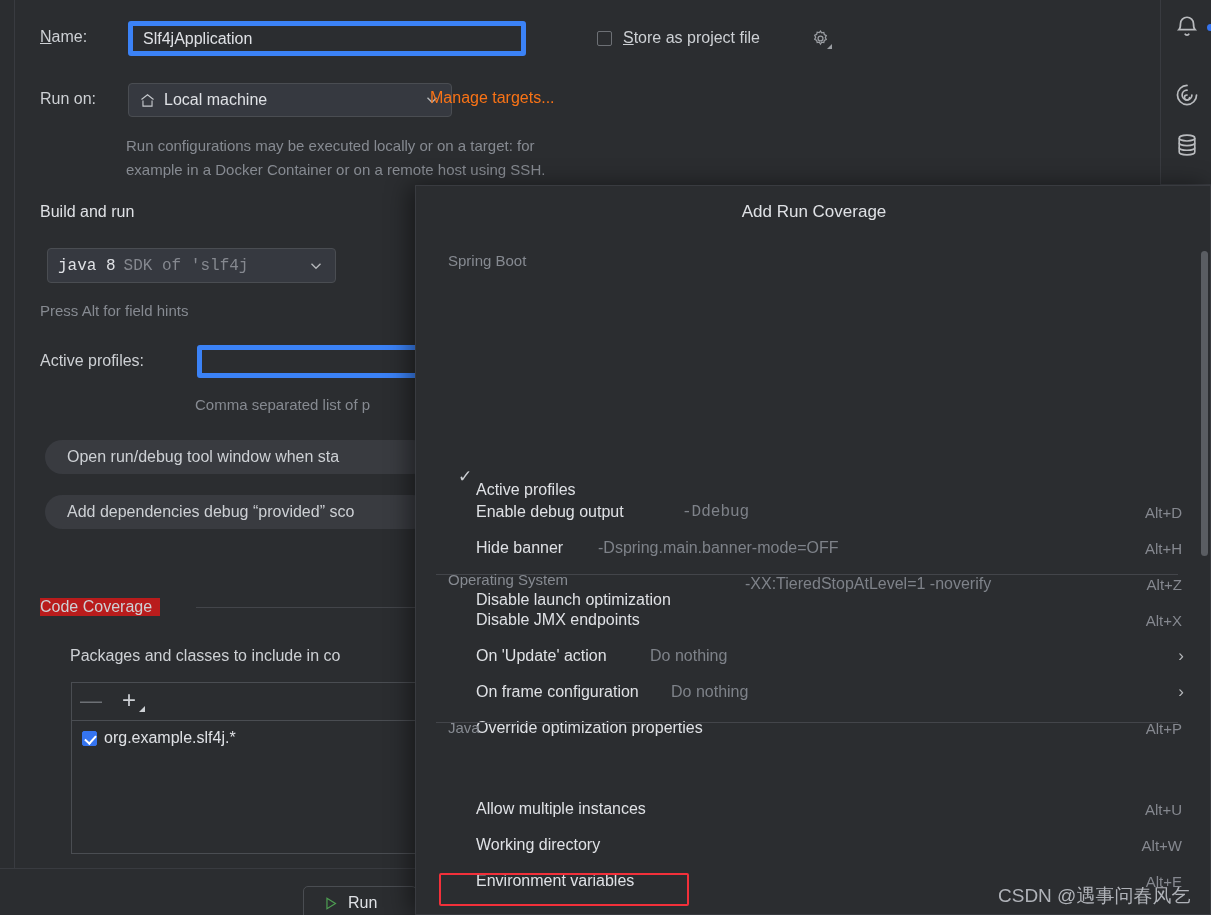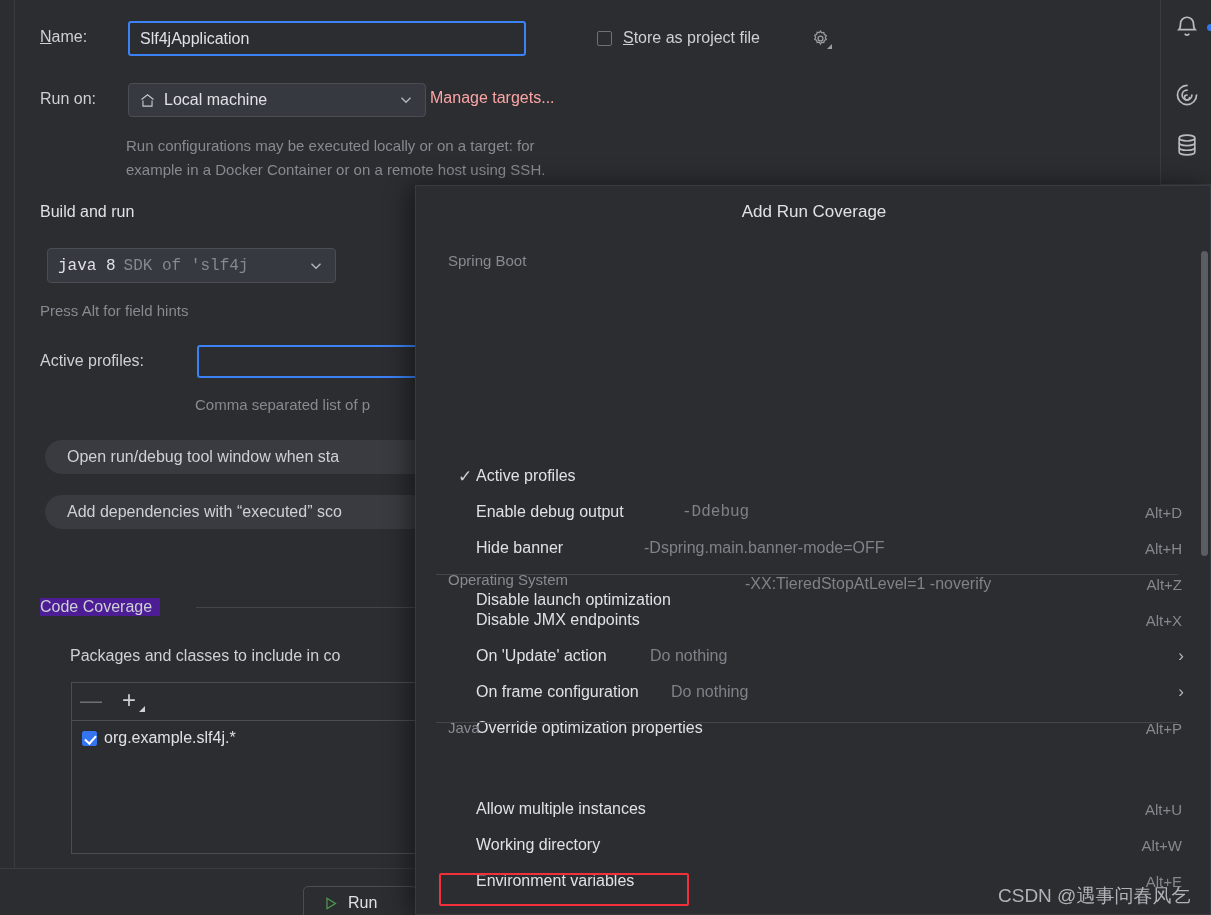--- a/index.html
+++ b/index.html
@@ -76,50 +76,50 @@
   .dlg-split { position: absolute; left: 14px; top: 0; width: 1px; height: 868px; background: #393b40; }
   .dlg-footer-line { position: absolute; left: 0; top: 868px; width: 1160px; height: 1px; background: #393b40; }
   .dlg-footer { position: absolute; left: 0; top: 869px; width: 1160px; height: 46px; background: #2b2d30; }
 
   .lbl { position: absolute; font-size: 16px; color: #cdd0d4; white-space: nowrap; }
   .lbl u { text-decoration: underline; }
   .hint { position: absolute; font-size: 15px; color: #868a91; white-space: nowrap; }
   .sec-title { position: absolute; font-size: 16px; font-weight: normal; color: #dfe1e5; white-space: nowrap; }
 
   .field {
-    position: absolute; background: #2b2d30; border: 2px solid #3b82f6; border-radius: 3px;
+    position: absolute; background: #2b2d30; border: 5px solid #3b82f6; border-radius: 3px;
     font-size: 16px; color: #dfe1e5; padding: 0 10px; display: flex; align-items: center;
   }
   .combo {
     position: absolute; background: #363940; border: 1px solid #4a4d52; border-radius: 4px;
     font-size: 16px; color: #dfe1e5; padding: 0 10px; display: flex; align-items: center; gap: 8px;
   }
   .combo .chev { margin-left: auto; color: #b5b7ba; }
   .mono { font-family: "Liberation Mono", monospace; }
   .muted-mono { font-family: "Liberation Mono", monospace; color: #85888f; }
 
-  .link { position: absolute; font-size: 16px; color: #fca5a5; white-space: nowrap; cursor: default; }
+  .link { position: absolute; font-size: 16px; color: #f97316; white-space: nowrap; cursor: default; }
 
   .chk-box {
     position: absolute; width: 15px; height: 15px; border: 1px solid #6d7075;
     border-radius: 2px; background: transparent;
   }
   .chk-box.on { background: #3574f0; border-color: #3574f0; }
   .chk-box.on::after {
     content: ""; position: absolute; left: 4px; top: 1px; width: 5px; height: 9px;
     border: solid #fff; border-width: 0 2px 2px 0; transform: rotate(42deg);
   }
 
   .pill {
     position: absolute; height: 34px; background: #393b40; border-radius: 17px;
     display: flex; align-items: center; padding: 0 22px;
     font-size: 16px; color: #cdd0d4; white-space: nowrap; overflow: hidden;
   }
 
-  .group-title { position: absolute; font-size: 16px; color: #cdd0d4; background: #4c1d95; padding-right: 8px; }
+  .group-title { position: absolute; font-size: 16px; color: #cdd0d4; background: #b91c1c; padding-right: 8px; }
   .group-rule { position: absolute; height: 1px; background: #43454a; }
 
   .listbox { position: absolute; border: 1px solid #4a4d52; background: #2b2d30; }
   .listbox-toolbar { position: absolute; border-bottom: 1px solid #4a4d52; }
   .tb-minus { position: absolute; font-size: 22px; color: #6d7075; }
   .tb-plus { position: absolute; font-size: 24px; color: #cdd0d4; }
   .tb-plus-corner {
     position: absolute; width: 0; height: 0;
     border-left: 6px solid transparent; border-bottom: 6px solid #cdd0d4;
   }
@@ -249,21 +249,21 @@
     <div class="lbl" style="left:623px; top:29px;"><u>S</u>tore as project file</div>
     <div class="gear" style="left:811px; top:29px;">
       <svg viewBox="0 0 24 24" fill="none" stroke="#9a9da2" stroke-width="1.6">
         <circle cx="12" cy="12" r="3.1"></circle>
         <path d="M12 2.6l1.5 2.3 2.7-.5.6 2.7 2.5 1.2-1.2 2.5 1.2 2.5-2.5 1.2-.6 2.7-2.7-.5L12 19l-1.5-2.3-2.7.5-.6-2.7L4.7 13l1.2-2.5L4.7 8l2.5-1.2.6-2.7 2.7.5z"></path>
       </svg>
       <div class="gear-corner" style="left:16px; top:15px;"></div>
     </div>
 
     <div class="lbl" style="left:40px; top:90px;">Run on:</div>
-    <div class="combo" style="left:128px; top:83px; width:298px; height:34px;text-align:right;">
+    <div class="combo" style="left:128px; top:83px; width:324px; height:34px;text-align:right;">
       <span>
         <svg viewBox="0 0 24 24" width="17" height="17" fill="none" stroke="#c6c9cd" stroke-width="1.6" style="display:block">
           <path d="M3.5 10.5L12 3.8l8.5 6.7"></path>
             <path d="M5.6 12v8h12.8v-8"></path>
         </svg>
       </span>
       <span>Local machine</span>
       <span class="chev">
         <svg viewBox="0 0 24 24" width="18" height="18" fill="none" stroke="#b5b7ba" stroke-width="1.8" style="display:block">
             <path d="M6 9l6 6 6-6"></path>
@@ -287,21 +287,21 @@
       </span>
     </div>
 
     <div class="hint" style="left:40px; top:302px;">Press Alt for field hints</div>
 
     <div class="lbl" style="left:40px; top:352px;">Active profiles:</div>
     <div class="field" style="left:197px; top:345px; width:300px; height:33px;"></div>
     <div class="hint" style="left:195px; top:396px;">Comma separated list of p</div>
 
     <div class="pill" style="left:45px; top:440px; width:385px;">Open run/debug tool window when sta</div>
-    <div class="pill" style="left:45px; top:495px; width:385px;">Add dependencies with “executed” sco</div>
+    <div class="pill" style="left:45px; top:495px; width:385px;">Add dependencies debug “provided” sco</div>
 
     <div class="group-title" style="left:40px; top:598px;">Code Coverage</div>
     <div class="group-rule" style="left:196px; top:607px; width:238px;"></div>
     <div class="lbl" style="left:70px; top:647px;">Packages and classes to include in co</div>
 
     <div class="listbox" style="left:71px; top:682px; width:360px; height:172px;"></div>
     <div class="listbox-toolbar" style="left:71px; top:682px; width:360px; height:39px;"></div>
     <div class="tb-minus" style="left:80px; top:688px;">—</div>
     <div class="tb-plus" style="left:122px; top:686px;">+</div>
     <div class="tb-plus-corner" style="left:139px; top:706px;"></div>
@@ -322,30 +322,30 @@
 
   <div class="popup">
     <div class="popup-title">Add Run Coverage</div>
     <div class="popup-scroll-track"></div>
     <div class="popup-scroll-thumb"></div>
 
     <div class="cat" style="top:66px;">Spring Boot</div>
 
     <div class="mi" style="top:277px;"></div>
     <div class="mi-check" style="top:280px;">✓</div>
-    <div class="mi-label" style="top:281px;">Active profiles</div>
+    <div class="mi-label" style="top:295px;">Active profiles</div>
 
     <div class="mi" style="top:313px;"></div>
     <div class="mi-label" style="top:317px;">Enable debug output</div>
     <div class="mi-sub" style="left:266px; top:317px;font-family:Liberation Mono, monospace;">-Ddebug</div>
     <div class="mi-short" style="top:318px;">Alt+D</div>
 
     <div class="mi" style="top:349px;"></div>
     <div class="mi-label" style="top:353px;">Hide banner</div>
-    <div class="mi-sub" style="left:182px; top:353px;margin-left:46px;">-Dspring.main.banner-mode=OFF</div>
+    <div class="mi-sub" style="left:182px; top:353px;">-Dspring.main.banner-mode=OFF</div>
     <div class="mi-short" style="top:354px;">Alt+H</div>
 
     <div class="mi" style="top:385px;"></div>
     <div class="mi-label" style="top:389px;margin-top:16px;">Disable launch optimization</div>
     <div class="mi-sub" style="left:329px; top:389px;">-XX:TieredStopAtLevel=1 -noverify</div>
     <div class="mi-short" style="top:390px;">Alt+Z</div>
 
     <div class="mi" style="top:421px;"></div>
     <div class="mi-label" style="top:425px;">Disable JMX endpoints</div>
     <div class="mi-short" style="top:426px;">Alt+X</div>

